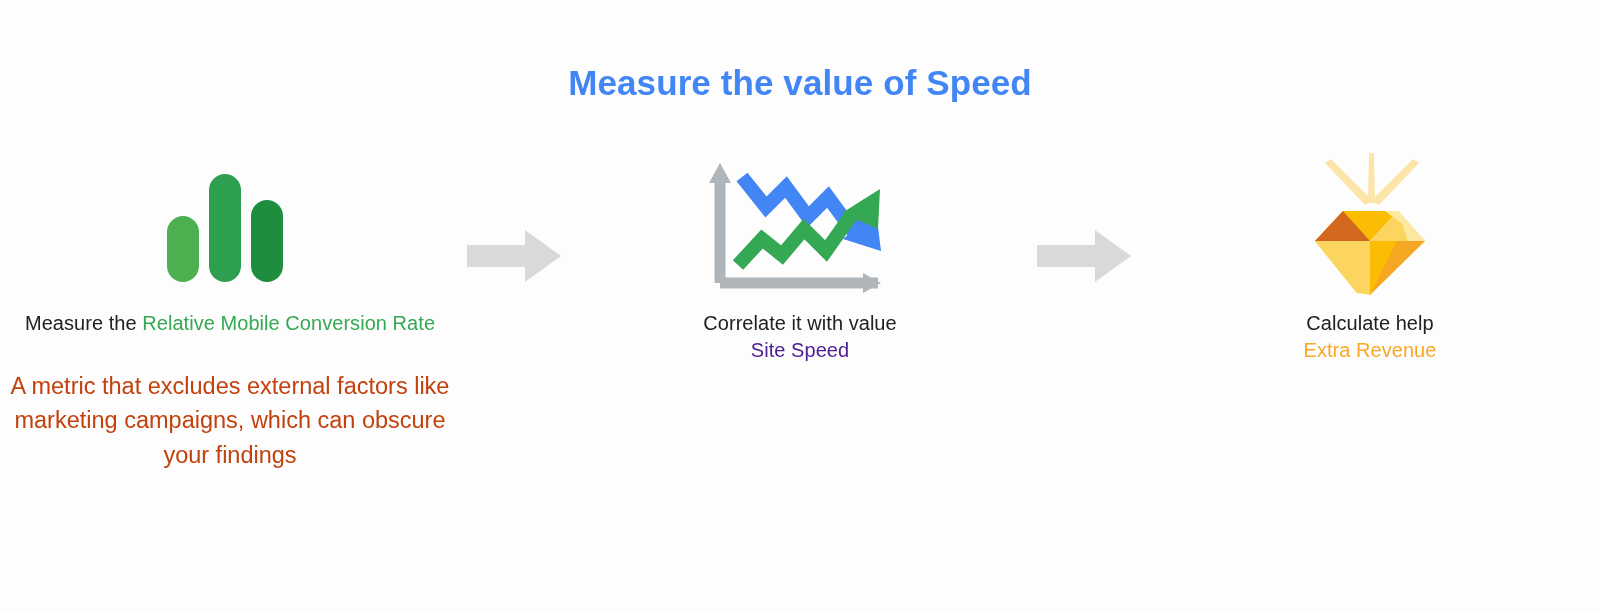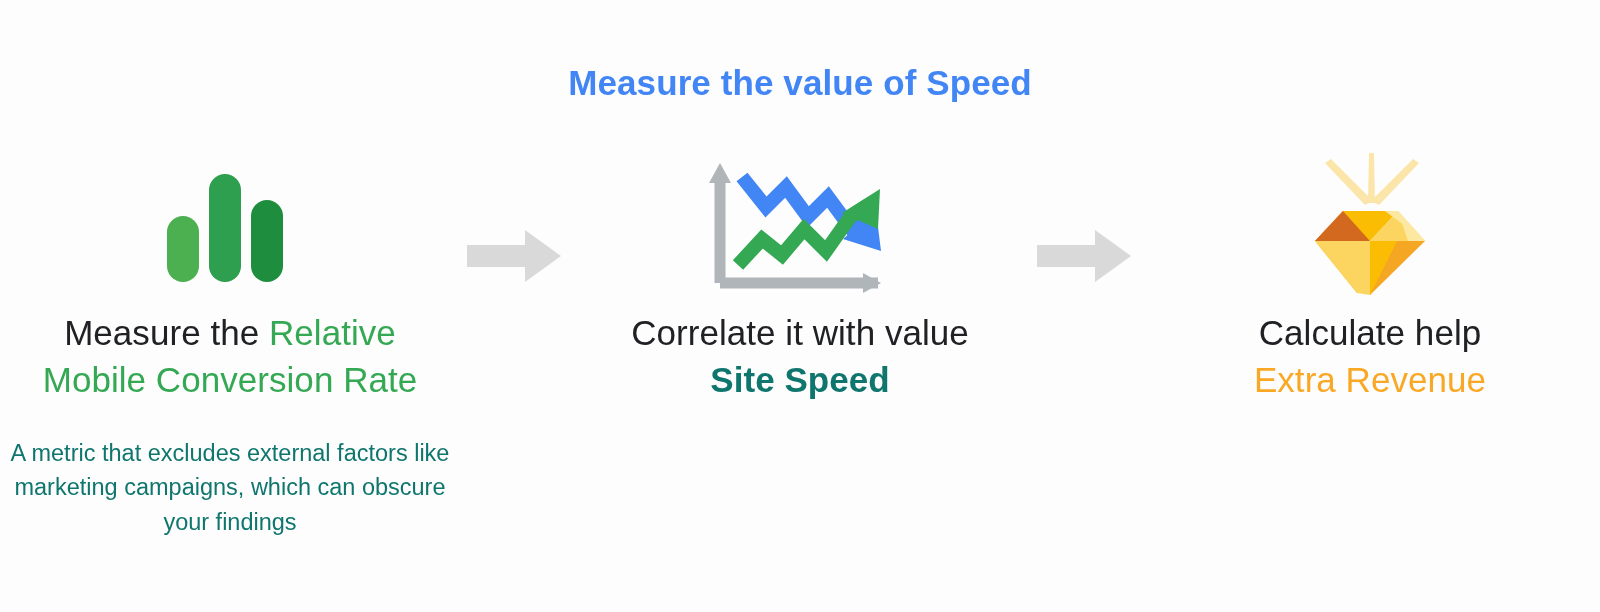--- a/index.html
+++ b/index.html
@@ -52,34 +52,34 @@
   }
   .icon-box {
     height: 150px;
     width: 100%;
     display: flex;
     align-items: center;
     justify-content: center;
   }
   .heading {
     margin-top: 10px;
-    font-size: 35px;
+    font-size: 20px;
     color: #202124;
     text-align: center;
     line-height: 1.34;
     letter-spacing: 0.05px;
     max-width: 430px;
   }
   .heading .accent-green { color: #34A853; }
-  .heading .accent-blue  { color: #0f766e; font-weight: bold; }
+  .heading .accent-blue  { color: #4c1d95; }
   .heading .accent-amber { color: #F9A825; }
   .body-text {
     margin-top: 32px;
     font-size: 23.5px;
-    color: #0f766e;
+    color: #c2410c;
     text-align: center;
     line-height: 1.47;
     max-width: 440px;
   }
   .connector {
     width: 110px;
     display: flex;
     align-items: flex-start;
     justify-content: center;
     padding-top: 78px;

